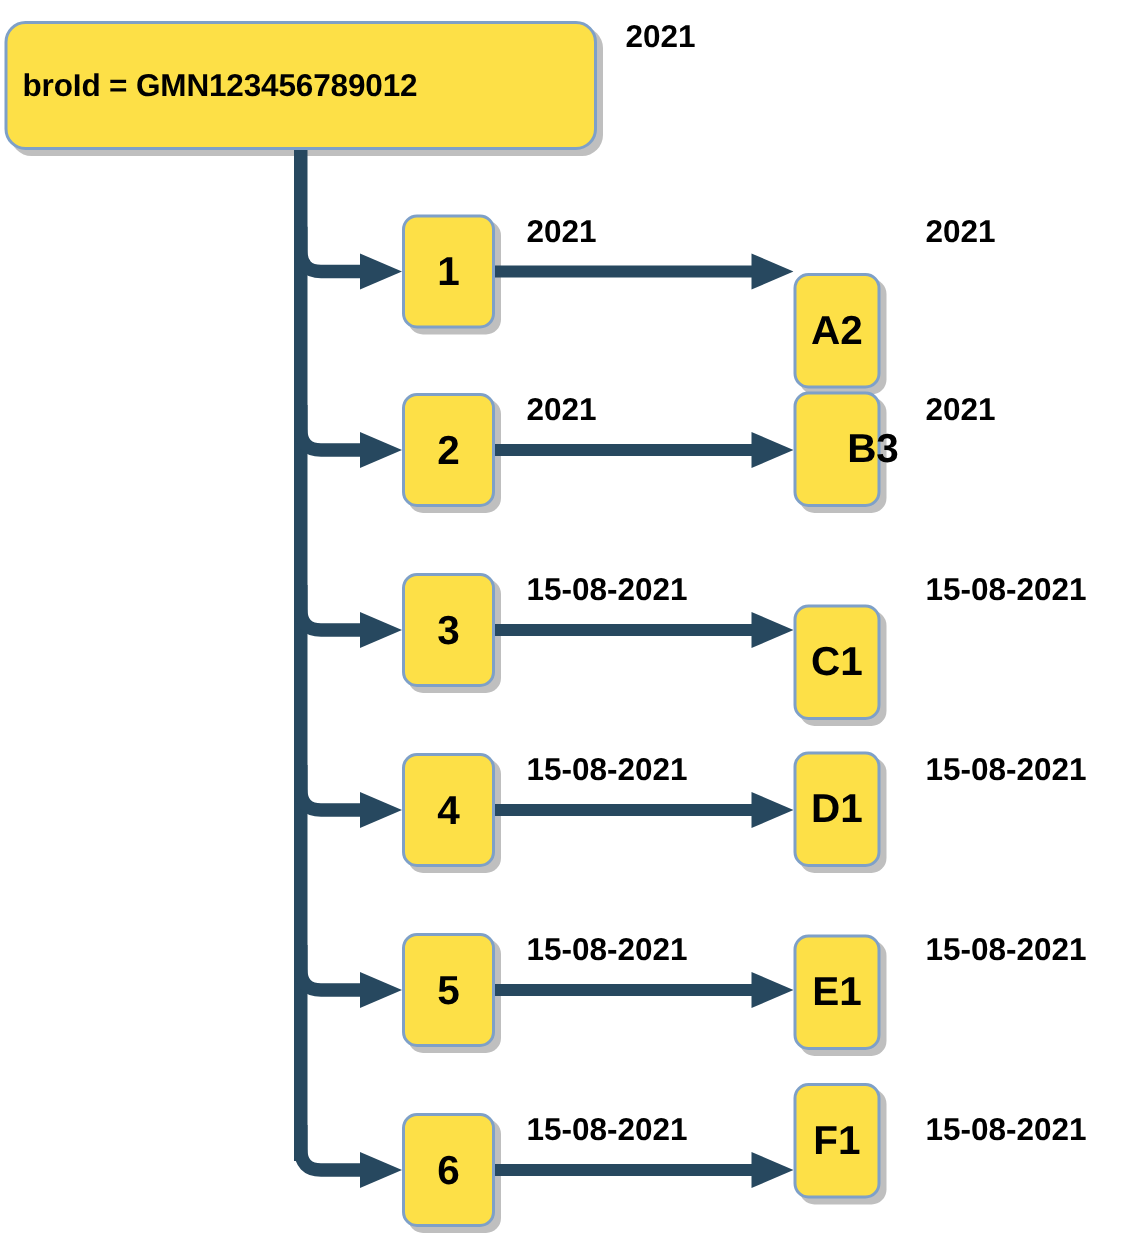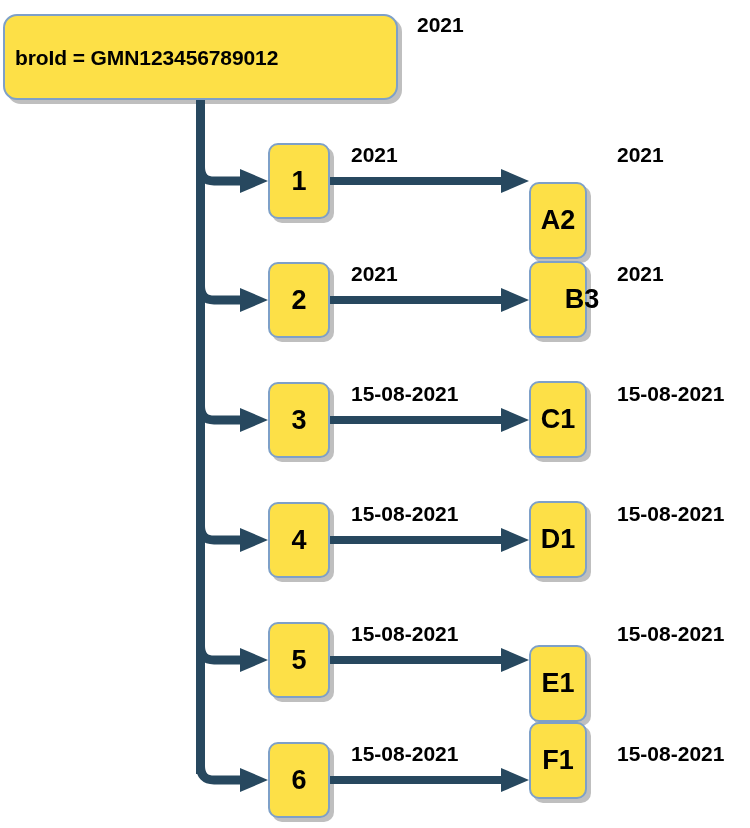--- a/index.html
+++ b/index.html
@@ -164,21 +164,21 @@
       <div class="node node-num" style="left: 268px; top: 382px;">
         <span>3</span>
       </div>
       <div class="h-arrow" style="left: 330px; top: 407px; width: 199px;">
         <svg width="199" height="26" viewBox="0 0 199 26">
           <rect x="0" y="9" width="173" height="8" fill="#27485f"></rect>
           <path d="M171,1 L199,13 L171,25 Z" fill="#27485f"></path>
         </svg>
       </div>
       <div class="label" style="left: 351px; top: 382px;">15-08-2021</div>
-      <div class="node node-letter" style="left: 529px; top: 381px;">
+      <div class="node node-letter" style="left: 529px; top: 403px;">
         <span>C1</span>
       </div>
       <div class="label" style="left: 617px; top: 382px;">15-08-2021</div>
       <div class="elbow" style="top: 510px;">
         <svg width="80" height="60" viewBox="0 0 80 60">
           <path d="M4.5,0 L4.5,16 Q4.5,30 18,30 L46,30" fill="none" stroke="#27485f" stroke-width="9"></path>
           <path d="M44,18 L72,30 L44,42 Z" fill="#27485f"></path>
         </svg>
       </div>
       <div class="node node-num" style="left: 268px; top: 502px;">
@@ -204,21 +204,21 @@
       <div class="node node-num" style="left: 268px; top: 622px;">
         <span>5</span>
       </div>
       <div class="h-arrow" style="left: 330px; top: 647px; width: 199px;">
         <svg width="199" height="26" viewBox="0 0 199 26">
           <rect x="0" y="9" width="173" height="8" fill="#27485f"></rect>
           <path d="M171,1 L199,13 L171,25 Z" fill="#27485f"></path>
         </svg>
       </div>
       <div class="label" style="left: 351px; top: 622px;">15-08-2021</div>
-      <div class="node node-letter" style="left: 529px; top: 645px;">
+      <div class="node node-letter" style="left: 529px; top: 623px;">
         <span>E1</span>
       </div>
       <div class="label" style="left: 617px; top: 622px;">15-08-2021</div>
       <div class="elbow" style="top: 750px;">
         <svg width="80" height="60" viewBox="0 0 80 60">
           <path d="M4.5,0 L4.5,16 Q4.5,30 18,30 L46,30" fill="none" stroke="#27485f" stroke-width="9"></path>
           <path d="M44,18 L72,30 L44,42 Z" fill="#27485f"></path>
         </svg>
       </div>
       <div class="node node-num" style="left: 268px; top: 742px;">

